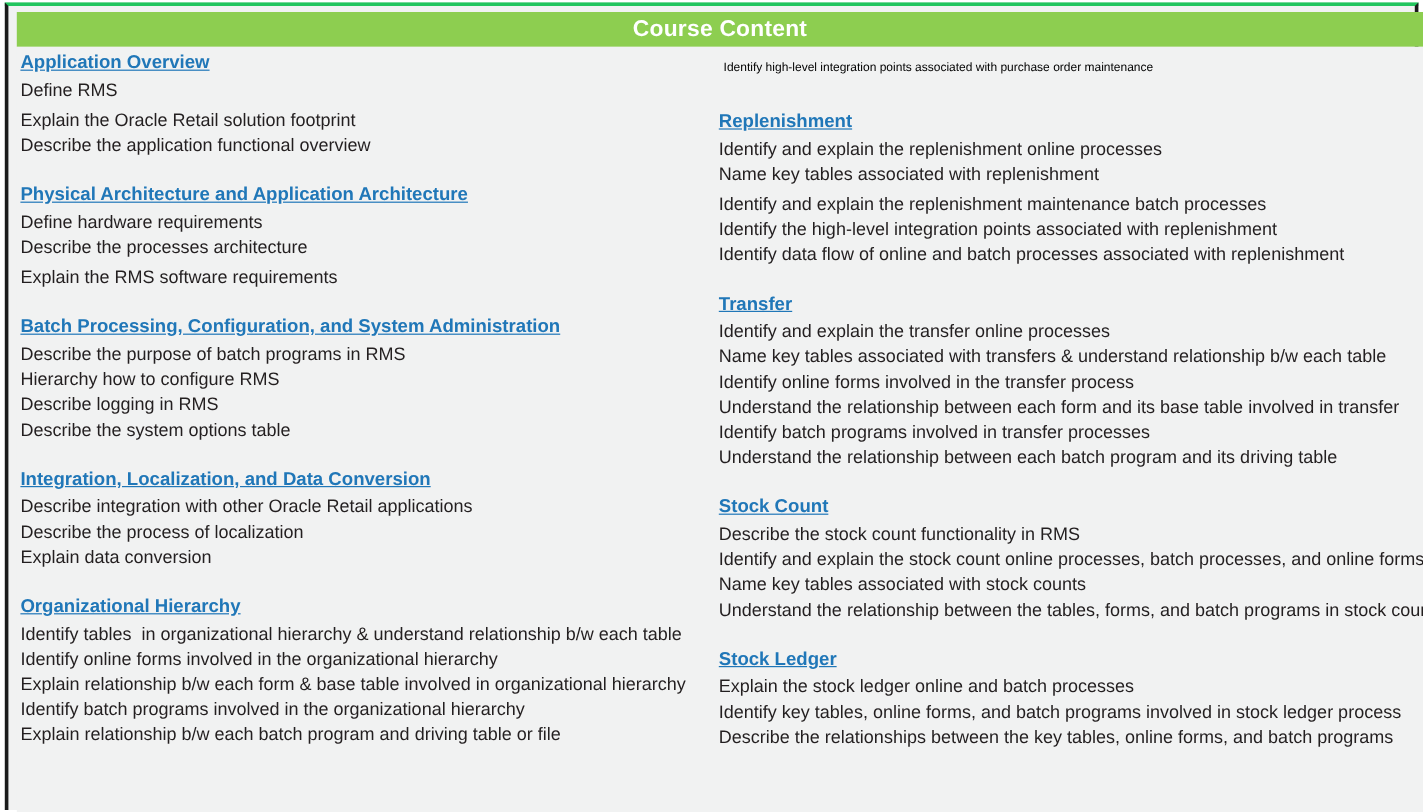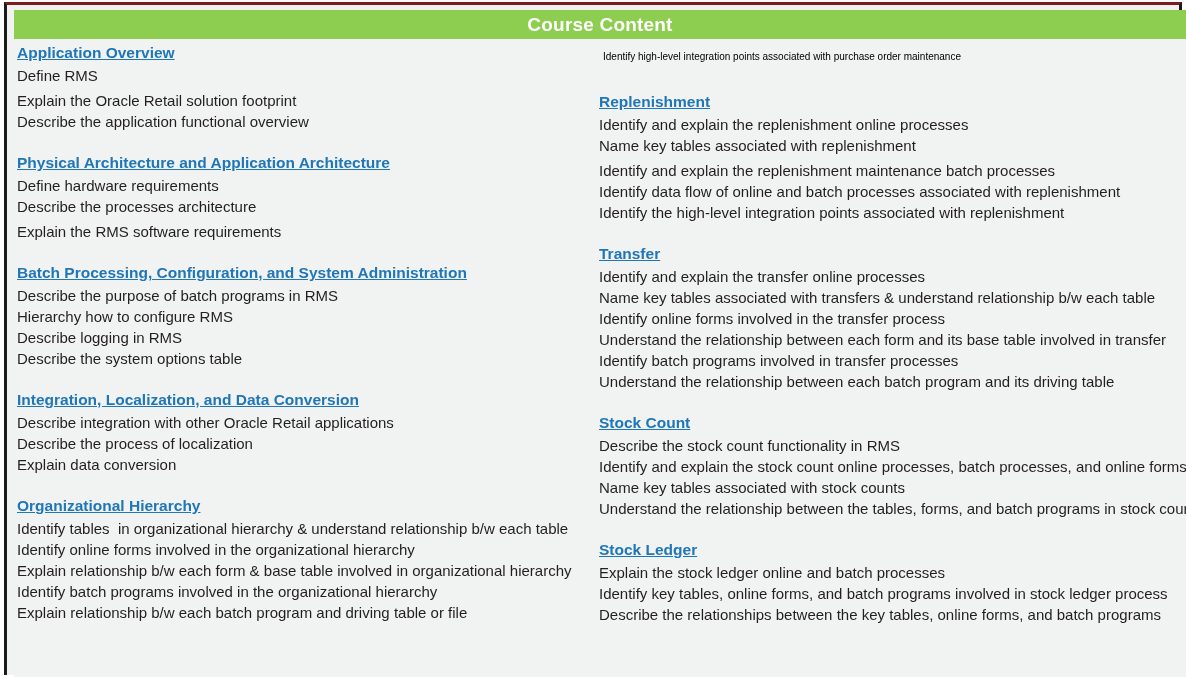--- a/index.html
+++ b/index.html
@@ -20,21 +20,21 @@
   }
   
   #frame {
     position: absolute;
     left: 4px;
     top: 2px;
     width: 1178px;
     height: 673px;
     border-left: 3px solid #1b1b1b;
     border-right: 3px solid #1b1b1b;
-    border-top: 3px solid #7f1d1d;
+    border-top: 3px solid #22c55e;
     box-sizing: border-box;
     background: #f1f2f2;
   }
   #banner {
     position: absolute;
     left: 7px;
     top: 5px;
     width: 1172px;
     height: 29px;
     background: #8dce50;
@@ -174,22 +174,22 @@
         <div class="lead-item">Identify high-level integration points associated with purchase order maintenance</div>
 
         <div class="sec-gap"></div>
 
         <div class="section">
           <div class="sec-heading">Replenishment</div>
           <div class="sec-item">Identify and explain the replenishment online processes</div>
           <div class="sec-item">Name key tables associated with replenishment</div>
           <div class="gap-tiny"></div>
           <div class="sec-item">Identify and explain the replenishment maintenance batch processes</div>
+          <div class="sec-item">Identify the high-level integration points associated with replenishment</div>
           <div class="sec-item">Identify data flow of online and batch processes associated with replenishment</div>
-          <div class="sec-item">Identify the high-level integration points associated with replenishment</div>
         </div>
 
         <div class="sec-gap"></div>
 
         <div class="section">
           <div class="sec-heading">Transfer</div>
           <div class="sec-item">Identify and explain the transfer online processes</div>
           <div class="sec-item">Name key tables associated with transfers &amp; understand relationship b/w each table</div>
           <div class="sec-item">Identify online forms involved in the transfer process</div>
           <div class="sec-item">Understand the relationship between each form and its base table involved in transfer</div>

